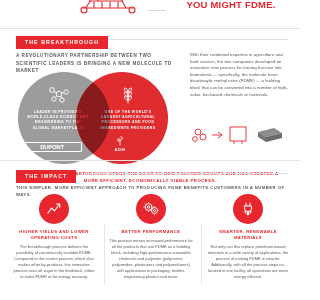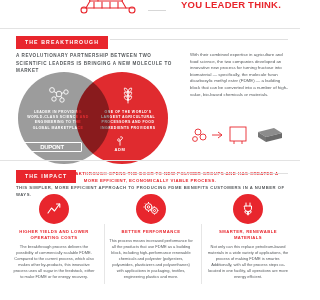--- a/index.html
+++ b/index.html
@@ -141,21 +141,21 @@
           <path d="M14 14 L18 7 H50 L54 14"></path>
           <path d="M22 14 V8 M30 14 V8 M38 14 V8 M46 14 V8"></path>
           <path d="M18 7 L16 3 M50 7 L52 3"></path>
           <circle cx="12" cy="16" r="3"></circle>
           <circle cx="60" cy="16" r="3"></circle>
           <path d="M26 7 L26 2 H40"></path>
         </g>
       </svg>
     </div>
     <div class="rule-top"></div>
-    <div class="top-headline">YOU LEADER THINK.</div>
+    <div class="top-headline">YOU MIGHT FDME.</div>
   </div>
   <div class="hairline" style="top:28px;"></div>
 
   <div class="section-break">
 
     <div class="bk-banner-row banner-row">
       <span class="banner">THE BREAKTHROUGH</span>
       <span class="banner-rule bk-banner-rule"></span>
     </div>
 

